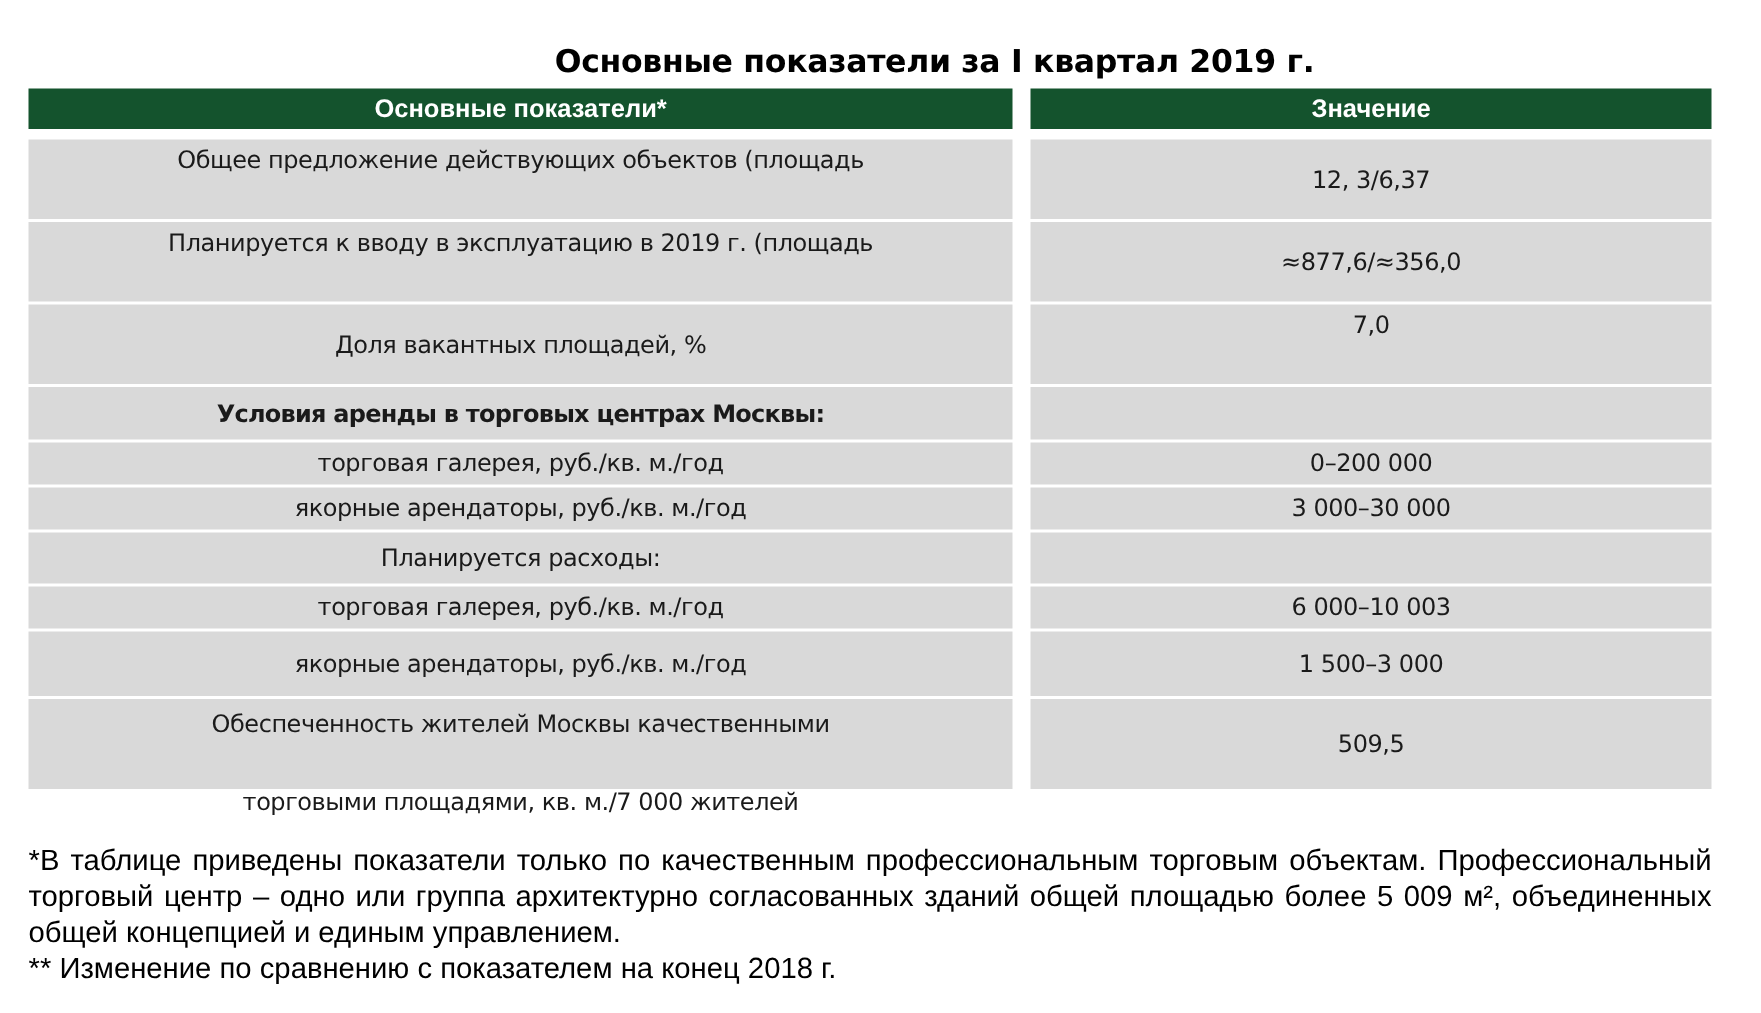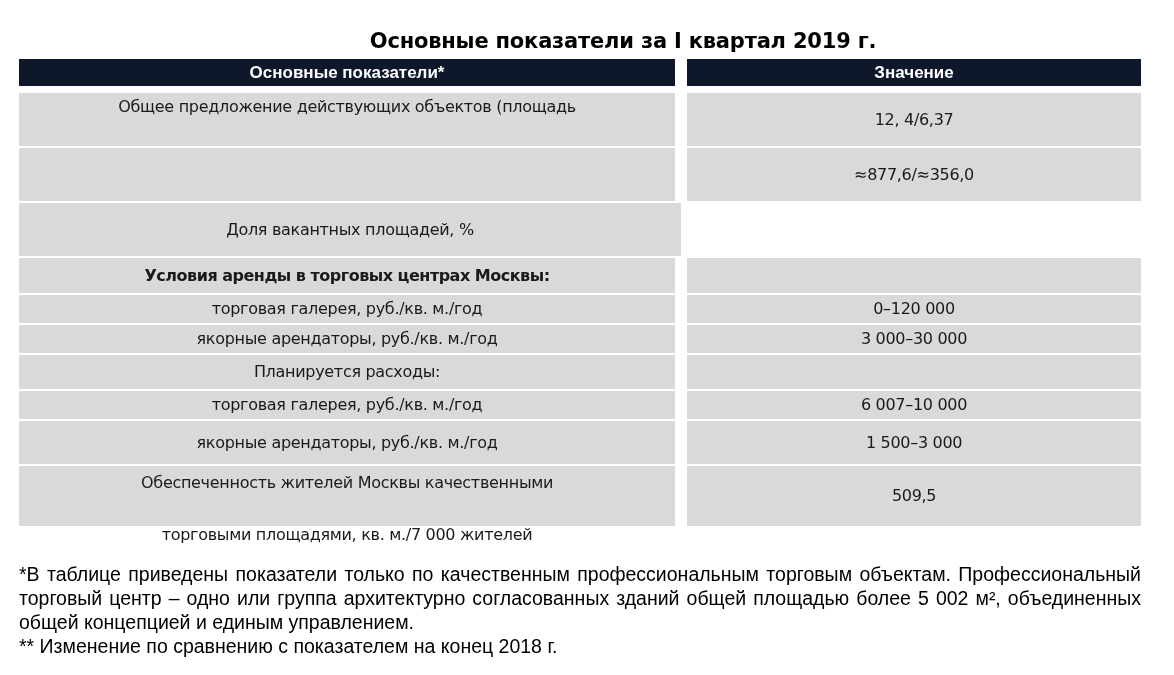--- a/index.html
+++ b/index.html
@@ -45,21 +45,21 @@
     .cell {
       display: flex;
       align-items: center;
       justify-content: center;
       text-align: center;
       box-sizing: border-box;
     }
     .cell-left { width: 662px; }
     .cell-right { width: 458px; margin-left: 12px; }
     .header-row .cell {
-      background: #0f172a;
+      background: #14532d;
       color: #ffffff;
       font-family: "Liberation Sans", sans-serif;
       font-weight: bold;
       font-size: 17px;
     }
     .data-row {
       margin-bottom: 2px;
     }
     .data-row .cell {
       background: #d9d9d9;
@@ -113,57 +113,63 @@
   </div>
 
   <div class="row data-row" style="height:53px">
     <div class="cell cell-left">
       <span class="cell-text">
         <span>Общее предложение действующих объектов (площадь</span><br>
         <span>общая/</span><span class="spell">арендопригодная</span><span>), млн кв. м.</span>
       </span>
     </div>
     <div class="cell cell-right">
-      <span>12, 4/6,37</span>
+      <span>12, 3/6,37</span>
     </div>
   </div>
 
   <div class="row data-row" style="height:53px">
     <div class="cell cell-left">
       <span class="cell-text">
-        <br>
+        <span>Планируется к вводу в эксплуатацию в 2019 г. (площадь</span><br>
         <span>общая/</span><span class="spell">арендопригодная</span><span>), тыс. кв. м.</span>
       </span>
     </div>
     <div class="cell cell-right">
       <span>≈877,6/≈356,0</span>
     </div>
   </div>
 
   <div class="row data-row" style="height:53px">
     <div class="cell cell-left">
       <span>Доля вакантных площадей, %</span>
+    </div>
+    <div class="cell cell-right">
+      <span class="cell-text">
+        <span>7,0</span><br>
+        <span>(без изм.) **</span>
+      </span>
     </div>
   </div>
 
   <div class="row data-row" style="height:35px">
     <div class="cell cell-left bold">
       <span>Условия аренды в торговых центрах Москвы:</span>
     </div>
     <div class="cell cell-right">
       <span></span>
     </div>
   </div>
 
   <div class="row data-row" style="height:28px">
     <div class="cell cell-left">
       <span>торговая галерея, руб./кв. м./год</span>
     </div>
     <div class="cell cell-right">
-      <span>0–120 000</span>
+      <span>0–200 000</span>
     </div>
   </div>
 
   <div class="row data-row" style="height:28px">
     <div class="cell cell-left">
       <span>якорные арендаторы, руб./кв. м./год</span>
     </div>
     <div class="cell cell-right">
       <span>3 000–30 000</span>
     </div>
@@ -176,21 +182,21 @@
     <div class="cell cell-right">
       <span></span>
     </div>
   </div>
 
   <div class="row data-row" style="height:28px">
     <div class="cell cell-left">
       <span>торговая галерея, руб./кв. м./год</span>
     </div>
     <div class="cell cell-right">
-      <span>6 007–10 000</span>
+      <span>6 000–10 003</span>
     </div>
   </div>
 
   <div class="row data-row" style="height:43px">
     <div class="cell cell-left">
       <span>якорные арендаторы, руб./кв. м./год</span>
     </div>
     <div class="cell cell-right">
       <span>1 500–3 000</span>
     </div>
@@ -204,15 +210,15 @@
       </span>
     </div>
     <div class="cell cell-right">
       <span>509,5</span>
     </div>
   </div>
 
 </div>
 
 <div class="footnote">
-  <p class="last-line-left">*В таблице приведены показатели только по качественным профессиональным торговым объектам. Профессиональный торговый центр – одно или группа архитектурно согласованных зданий общей площадью более 5 002 м², объединенных общей концепцией и единым управлением.</p>
+  <p class="last-line-left">*В таблице приведены показатели только по качественным профессиональным торговым объектам. Профессиональный торговый центр – одно или группа архитектурно согласованных зданий общей площадью более 5 009 м², объединенных общей концепцией и единым управлением.</p>
   <p>** Изменение по сравнению с показателем на конец 2018 г.</p>
 </div>
 
 </body></html>

